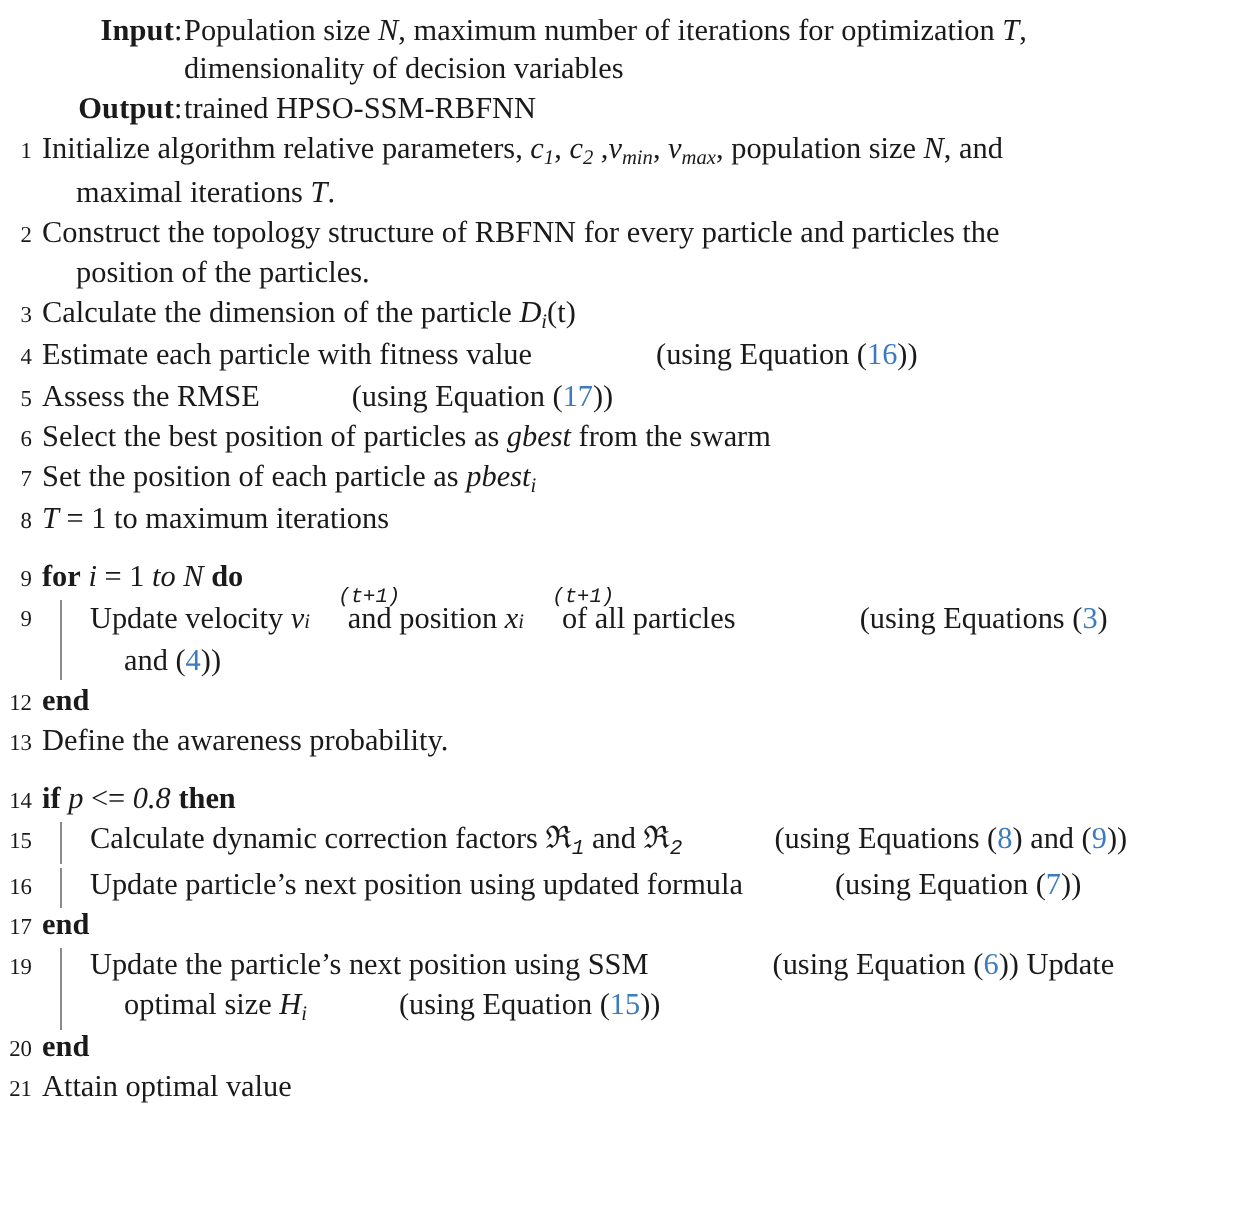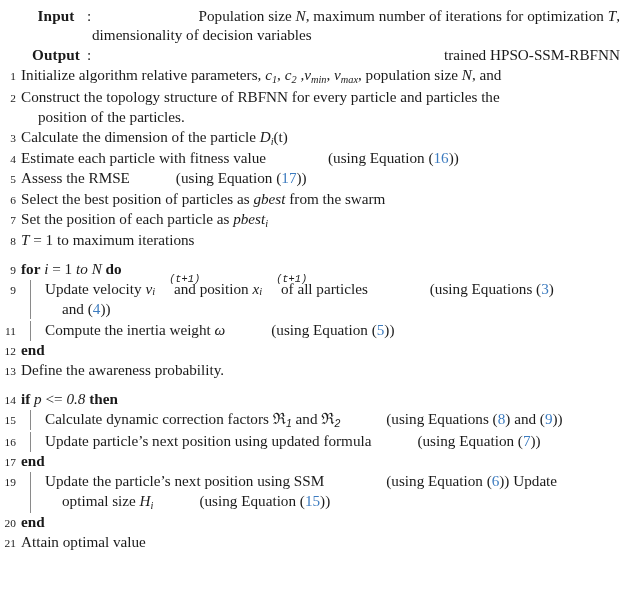--- a/index.html
+++ b/index.html
@@ -30,32 +30,31 @@
     padding-top: 6px;
   }
   .io-row {
     display: flex;
     align-items: baseline;
   }
   .io-label {
     font-weight: bold;
     width: 62px;
     flex: 0 0 62px;
-    text-align: center;
+    text-align: right;
     margin-left: 25px;
     letter-spacing: .1px;
   }
   .io-colon {
     flex: 0 0 auto;
     width: 5px;
   }
   .io-text {
     flex: 1 1 auto;
     padding-right: 4px;
-    text-align: right;
   }
   .io-cont {
     margin-left: 92px;
     margin-top: -1px;
   }
 
   
   .line {
     display: flex;
     align-items: flex-start;
@@ -129,21 +128,21 @@
   }
   .supsub .s-dn {
     position: absolute;
     left: 0;
     top: .52em;
     font-size: .68em;
     font-style: italic;
     white-space: nowrap;
   }
   .msp { display: inline-block; width: 18px; }
-  .frak { font-family: Liberation Sans, sans-serif; font-size: 1.02em; }
+  .frak { font-family: Liberation Mono, monospace; font-size: 1.02em; }
 </style>
 </head>
 <body>
 
 <div id="algorithm">
 
   <div class="io-block">
 
     <div class="io-row">
       <span class="io-label">Input</span>
@@ -160,20 +159,21 @@
   </div>
 
   <div class="line">
     <span class="num">1</span>
     <span class="body"><span>Initialize algorithm relative parameters,</span>
       <span class="mi"><span>c</span><span class="sub">1</span></span><span>,</span>
       <span class="mi"><span>c</span><span class="sub">2</span></span>
       <span class="mi">,<span>v</span><span class="sub">min</span></span>,
       <span class="mi"><span>v</span><span class="sub">max</span></span><span>, population size</span>
       <span class="mi">N</span><span>, and</span>
+      <span class="cont"><span>maximal iterations</span> <span class="mi">T</span><span>.</span></span>
     </span>
   </div>
 
   <div class="line">
     <span class="num">2</span>
     <span class="body"><span>Construct the topology structure of RBFNN for every particle and particles the</span>
       <span class="cont">position of the particles.</span>
     </span>
   </div>
 
@@ -226,27 +226,20 @@
       <span class="rail"></span>
       <span>Update velocity</span>
       <span class="mi"><span>v</span><span class="supsub"><span class="s-up">(t+1)</span><span class="s-dn">i</span></span><span class="msp"></span></span>
       <span>and position</span>
       <span class="mi"><span>x</span><span class="supsub"><span class="s-up">(t+1)</span><span class="s-dn">i</span></span><span class="msp"></span></span>
       <span>of all particles</span><span class="gaplg"></span><span><span>(using Equations (</span><span class="eqn">3</span><span>)</span></span>
       <span class="cont"><span>and (</span><span class="eqn">4</span><span>))</span></span>
     </span>
   </div>
 
-  <div class="line">
-    <span class="num">11</span>
-    <span class="body ind1">
-      <span class="rail rail-tall"></span>
-      <span>Compute the inertia weight</span> <span class="mi">ω</span><span class="gapmd"></span><span><span>(using Equation (</span><span class="eqn">5</span><span>))</span></span>
-    </span>
-  </div>
 
   <div class="line">
     <span class="num">12</span>
     <span class="body"><span class="kw">end</span></span>
   </div>
 
   <div class="line">
     <span class="num">13</span>
     <span class="body">Define the awareness probability.</span>
   </div>

